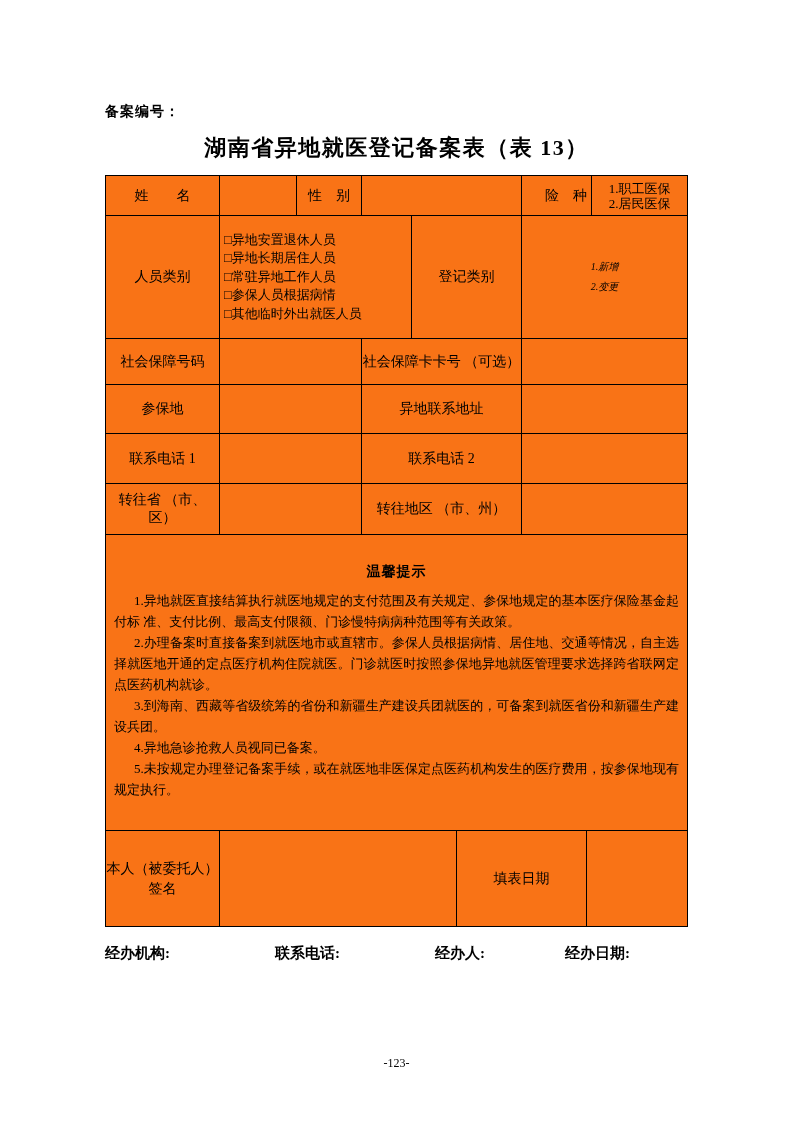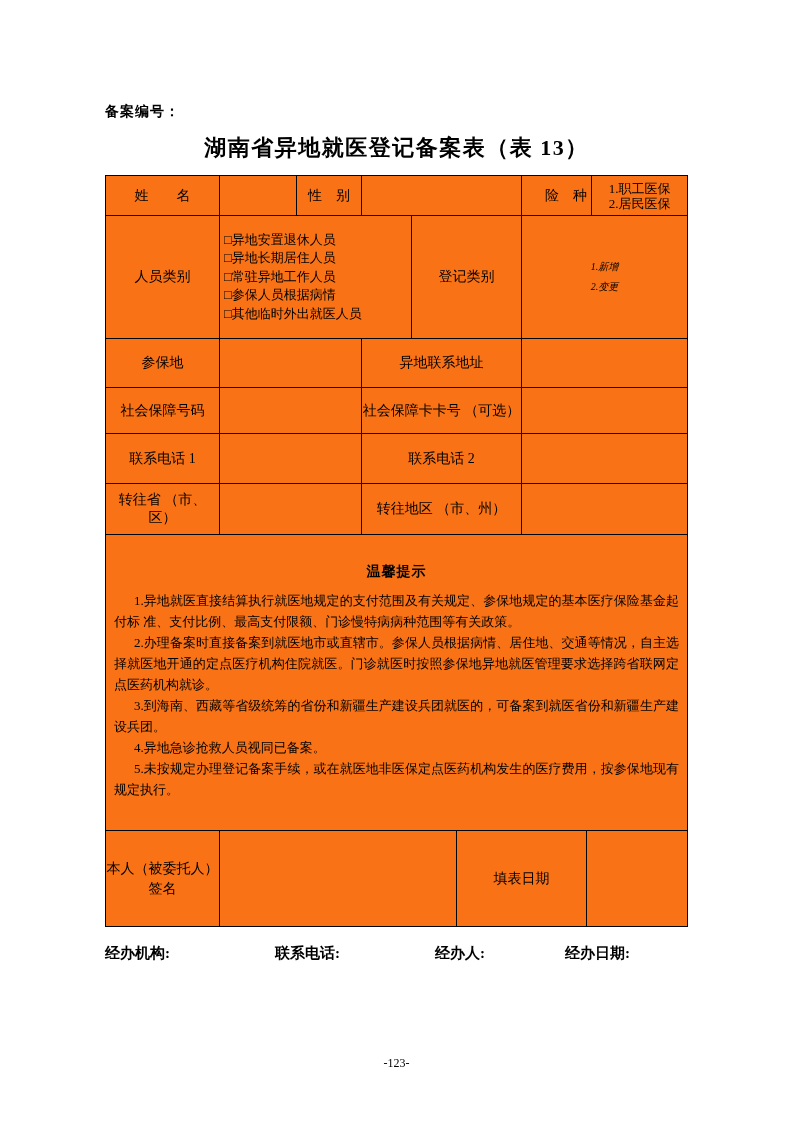--- a/index.html
+++ b/index.html
@@ -105,31 +105,31 @@
     </div>
     <div class="cell w2c">登记类别</div>
     <div class="cell w2d">
       <div class="opt-block big">
         <div class="opt-line">1.新增</div>
         <div class="opt-line">2.变更</div>
       </div>
     </div>
   </div>
 
+  <div class="row r3">
+    <div class="cell w3a">社会保障号码</div>
+    <div class="cell w3b"></div>
+    <div class="cell w3c">社会保障卡卡号 （可选）</div>
+    <div class="cell w3d"></div>
+  </div>
+
   <div class="row r4">
     <div class="cell w3a">参保地</div>
     <div class="cell w3b"></div>
     <div class="cell w3c">异地联系地址</div>
-    <div class="cell w3d"></div>
-  </div>
-
-  <div class="row r3">
-    <div class="cell w3a">社会保障号码</div>
-    <div class="cell w3b"></div>
-    <div class="cell w3c">社会保障卡卡号 （可选）</div>
     <div class="cell w3d"></div>
   </div>
 
   <div class="row r5">
     <div class="cell w3a">联系电话 1</div>
     <div class="cell w3b"></div>
     <div class="cell w3c">联系电话 2</div>
     <div class="cell w3d"></div>
   </div>
 

